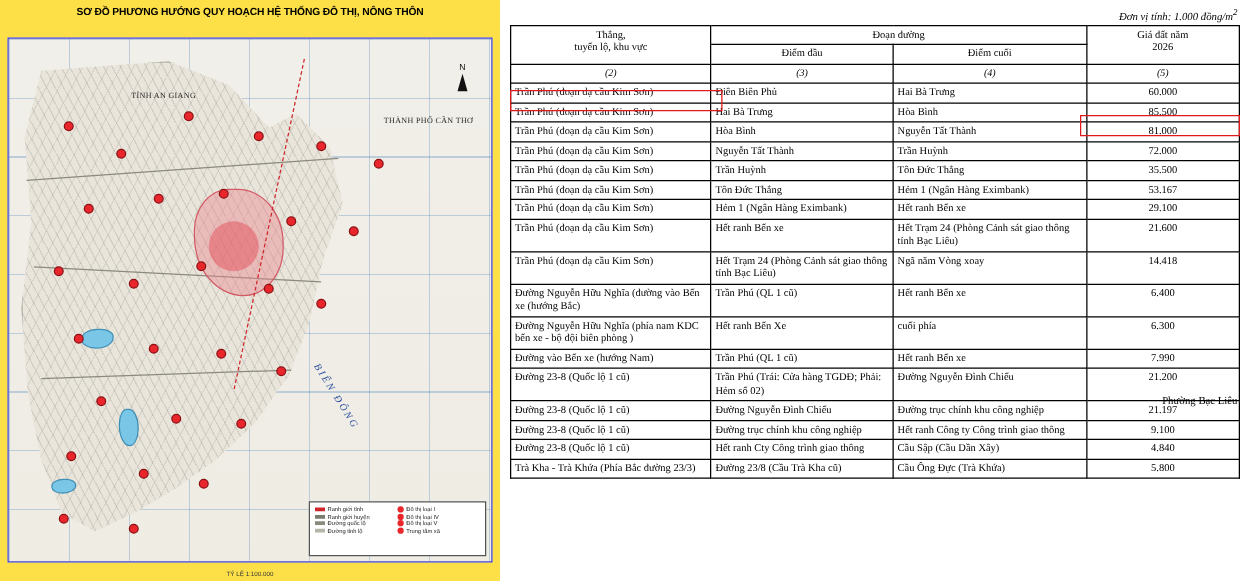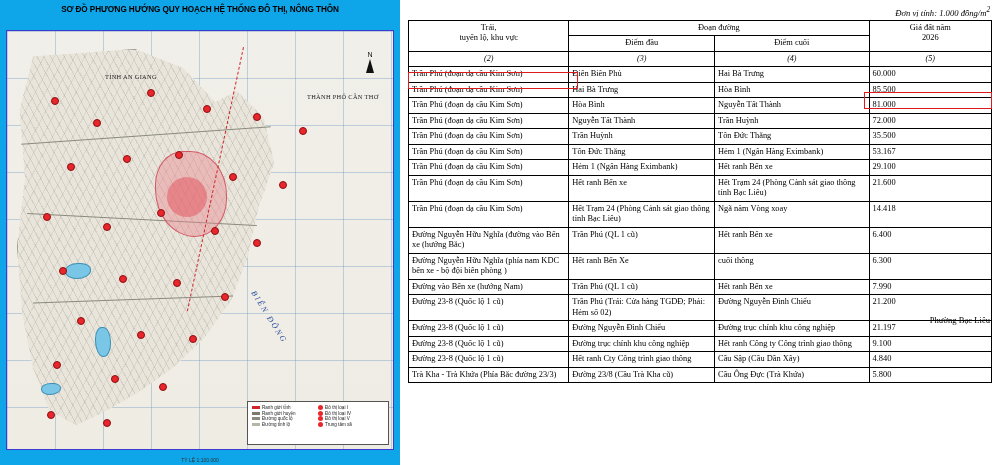--- a/index.html
+++ b/index.html
@@ -16,21 +16,21 @@
     width: 1000px;
     height: 465px;
     display: flex;
   }
 
   
   .map-panel {
     position: relative;
     width: 400px;
     height: 465px;
-    background: #0ea5e9;
+    background: #fde047;
     flex: 0 0 400px;
   }
   .map-title {
     padding: 4px 6px 0 6px;
     text-align: center;
     font-family: "Liberation Sans", sans-serif;
     font-weight: bold;
     font-size: 8.2px;
     line-height: 11px;
     color: #000;
@@ -234,21 +234,21 @@
   .colnum td {
     text-align: center;
     font-style: italic;
     font-size: 8px;
     padding: 0 2px 1px 2px;
   }
   .c1 { width: 27.5%; }
   .c2 { width: 25%; }
   .c3 { width: 26.5%; }
   .c4 { width: 21%; text-align: right; }
-  td.price-val { text-align: left; padding-right: 5px; }
+  td.price-val { text-align: center; padding-right: 5px; }
   .box-red-left {
     position: absolute;
     left: 8px;
     top: 72px;
     width: 170px;
     height: 17px;
     border: 1.4px solid #e01a1a;
     pointer-events: none;
   }
   .box-red-right {
@@ -387,21 +387,21 @@
     <table class="price">
       <colgroup>
         <col class="c1">
           <col class="c2">
           <col class="c3">
           <col class="c4">
       </colgroup>
       <thead>
         <tr>
           <th rowspan="2">
-            <div>Trái,</div>
+            <div>Thắng,</div>
             <div>tuyến lộ, khu vực</div>
           </th>
           <th colspan="2">Đoạn đường</th>
           <th rowspan="2">
             <div>Giá đất năm</div>
             <div>2026</div>
           </th>
         </tr>
         <tr>
           <th>Điểm đầu</th>
@@ -471,21 +471,21 @@
         </tr>
         <tr>
           <td>Đường Nguyễn Hữu Nghĩa (đường vào Bến xe (hướng Bắc)</td>
           <td>Trần Phú (QL 1 cũ)</td>
           <td>Hết ranh Bến xe</td>
           <td class="price-val">6.400</td>
         </tr>
         <tr>
           <td>Đường Nguyễn Hữu Nghĩa (phía nam KDC bến xe - bộ đội biên phòng )</td>
           <td>Hết ranh Bến Xe</td>
-          <td>cuối thông</td>
+          <td>cuối phía</td>
           <td class="price-val">6.300</td>
         </tr>
         <tr>
           <td>Đường vào Bến xe (hướng Nam)</td>
           <td>Trần Phú (QL 1 cũ)</td>
           <td>Hết ranh Bến xe</td>
           <td class="price-val">7.990</td>
         </tr>
         <tr>
           <td>Đường 23-8 (Quốc lộ 1 cũ)</td>

